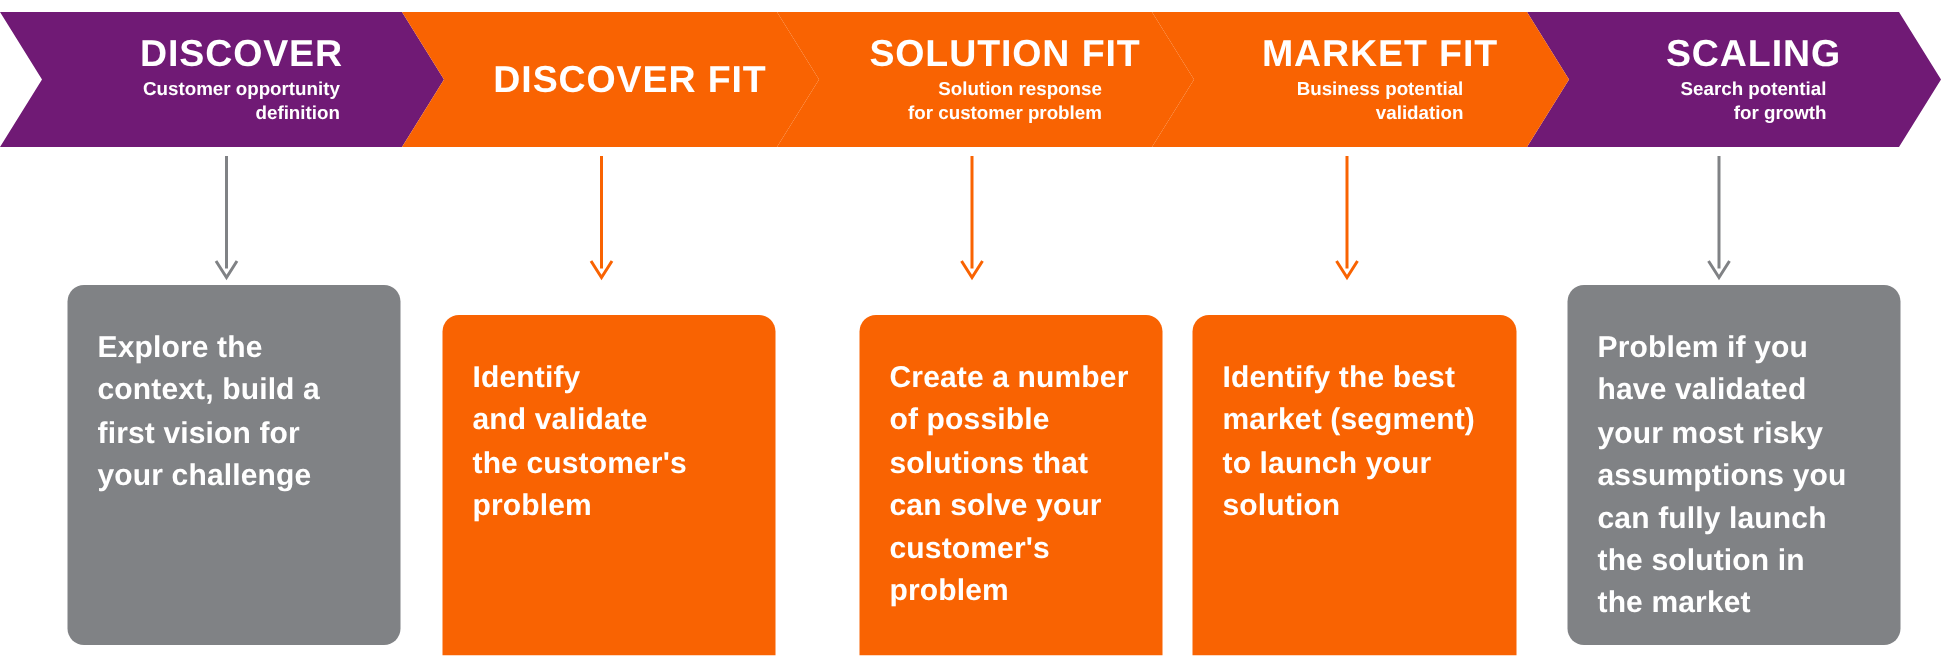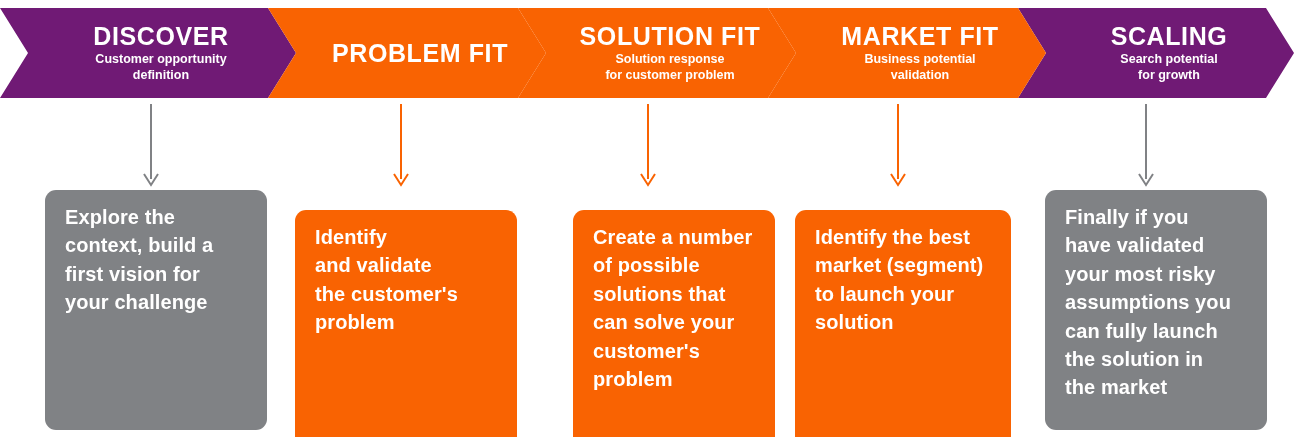--- a/index.html
+++ b/index.html
@@ -64,21 +64,21 @@
     letter-spacing: 0.6px;
     line-height: 1.05;
     text-align: center;
     white-space: nowrap;
   }
   .chev-sub {
     color: #ffffff;
     font-size: 12.5px;
     font-weight: bold;
     line-height: 1.25;
-    text-align: center;
+    text-align: right;
     margin-top: 3px;
     white-space: pre-line;
   }
 
   
   .chev-text-wrap {
     padding-left: 26px;
     display: flex;
     flex-direction: column;
     align-items: center;
@@ -92,21 +92,21 @@
   }
   .arrow svg { display: block; }
 
   
   .card {
     position: absolute;
     top: 190px;
     height: 240px;
     border-radius: 11px;
     box-sizing: border-box;
-    padding: 13px 18px 0 20px;
+    padding: 28px 18px 0 20px;
   }
   .card-gray   { background: #808285; }
   .card-orange { background: #f96302; margin-top: 20px; }
 
   .card-text {
     color: #ffffff;
     font-size: 20px;
     font-weight: bold;
     line-height: 1.42;
     white-space: pre-line;
@@ -123,21 +123,21 @@
     <div class="chevron chev-gray shape-first" style="left:0px; width:296px;">
       <div class="chev-text-wrap">
         <div class="chev-title">DISCOVER</div>
         <div class="chev-sub">Customer opportunity
 definition</div>
       </div>
     </div>
 
     <div class="chevron chev-orange shape-mid" style="left:268px; width:278px;">
       <div class="chev-text-wrap">
-        <div class="chev-title">PROBLEM FIT</div>
+        <div class="chev-title">DISCOVER FIT</div>
       </div>
     </div>
 
     <div class="chevron chev-orange shape-mid" style="left:518px; width:278px;">
       <div class="chev-text-wrap">
         <div class="chev-title">SOLUTION FIT</div>
         <div class="chev-sub">Solution response
 for customer problem</div>
       </div>
     </div>
@@ -219,21 +219,21 @@
   </div>
 
   <div class="card card-orange" style="left:795px; width:216px;">
     <div class="card-text">Identify the best
 market (segment)
 to launch your
 solution</div>
   </div>
 
   <div class="card card-gray" style="left:1045px; width:222px;">
-    <div class="card-text">Finally if you
+    <div class="card-text">Problem if you
 have validated
 your most risky
 assumptions you
 can fully launch
 the solution in
 the market</div>
   </div>
 
 </div>
 

